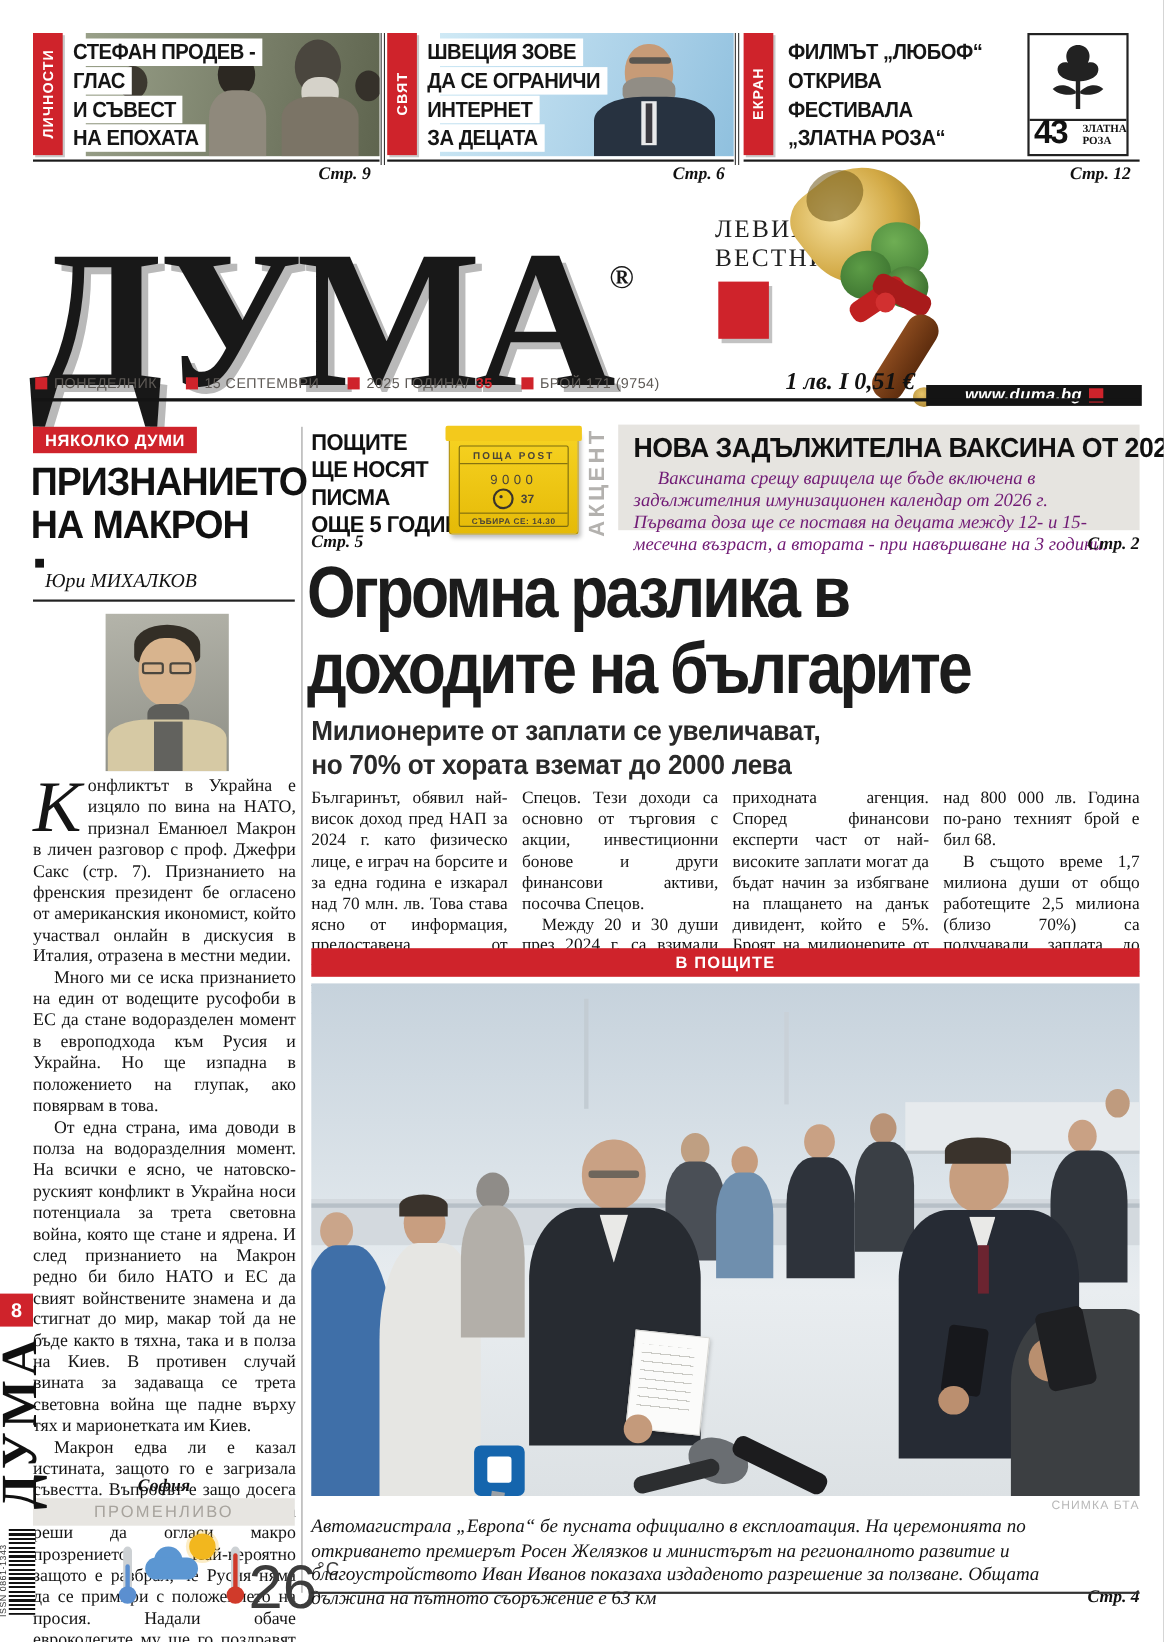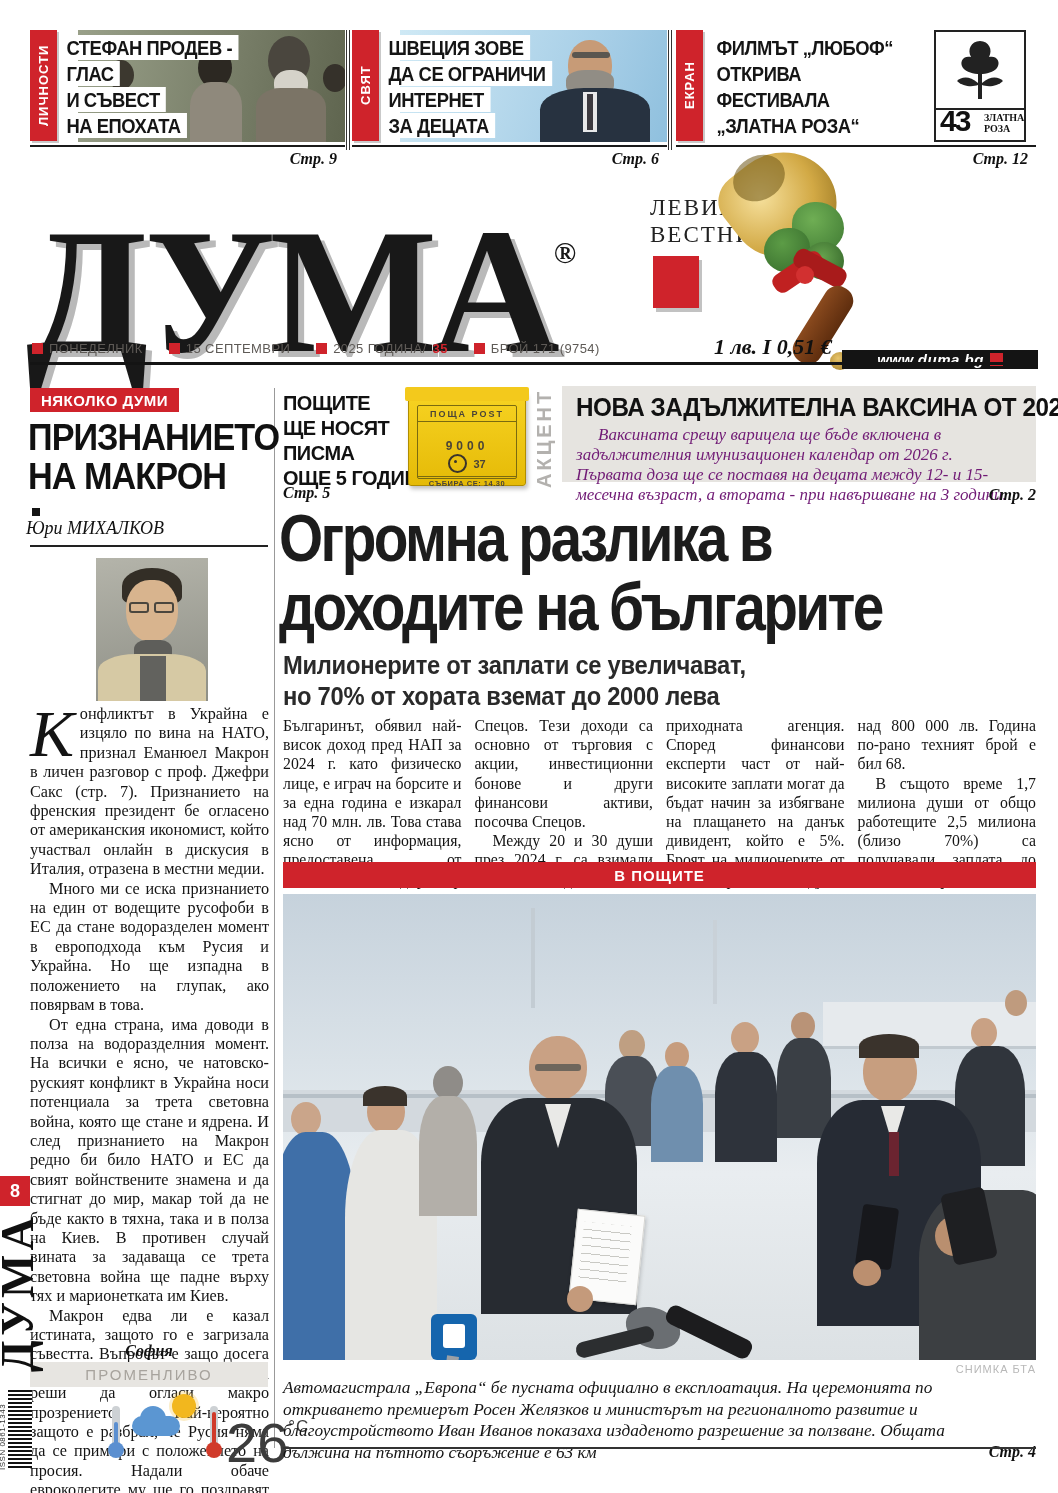--- a/index.html
+++ b/index.html
@@ -41,21 +41,21 @@
   .dateline .sq{width:11px;height:11px;background:#cf232b;display:inline-block;}
   .dateline .hl{color:#cf232b;font-weight:bold;}
   .price{position:absolute;left:714px;top:334px;font-family:"Liberation Serif",serif;font-style:italic;font-weight:bold;font-size:22px;}
   .mastrule{position:absolute;left:30px;top:362px;width:1006px;height:3px;background:#141414;}
   
   .op-kicker{position:absolute;left:30px;top:388px;background:#cf232b;color:#fff;font-weight:bold;font-size:15px;
      letter-spacing:0.5px;padding:4px 11px 3px 11px;}
   .op-title{position:absolute;left:28px;top:418px;font-size:36px;line-height:39px;font-weight:bold;letter-spacing:-1px;
      transform:scaleX(0.95);transform-origin:0 0;white-space:nowrap;}
   .op-bullet{position:absolute;left:32px;top:508px;width:8px;height:8px;background:#141414;}
-  .op-author{position:absolute;left:26px;top:518px;font-family:"Liberation Serif",serif;font-style:italic;font-size:18px;}
+  .op-author{position:absolute;left:41px;top:518px;font-family:"Liberation Serif",serif;font-style:italic;font-size:18px;}
   .op-rule{position:absolute;left:30px;top:545px;width:238px;height:2px;background:#222;}
   .portrait{position:absolute;left:96px;top:558px;width:112px;height:143px;overflow:hidden;background:linear-gradient(170deg,#b4b4aa,#8e8f86);}
   .op-body{position:absolute;left:30px;top:705px;width:239px;font-family:"Liberation Serif",serif;font-size:16.2px;
      line-height:19.4px;text-align:justify;color:#141414;}
   .op-body p{margin:0;}
   .op-body p.ind{text-indent:19px;}
   .dropcap{float:left;font-family:"Liberation Serif",serif;font-style:italic;font-size:66px;line-height:50px;
      padding:4px 6px 0 0;font-weight:normal;}
   .city{position:absolute;left:30px;top:1342px;width:238px;text-align:center;font-family:"Liberation Serif",serif;
      font-style:italic;font-weight:bold;font-size:16px;}
@@ -72,21 +72,21 @@
   .post-lines{position:absolute;left:283px;top:390px;}
   .post-lines span{display:block;font-size:21px;line-height:25px;font-weight:bold;letter-spacing:-0.5px;
      transform:scaleX(0.95);transform-origin:0 50%;white-space:nowrap;}
   .postbox{position:absolute;left:408px;top:392px;width:116px;height:92px;background:linear-gradient(#f7d322,#e5ba07);
      border:1px solid #b08d00;border-radius:3px;box-shadow:2px 3px 4px rgba(0,0,0,0.25);}
   .postbox .lid{position:absolute;left:-4px;top:-6px;right:-4px;height:14px;background:#f3c91c;border:1px solid #a8851
 0;border-radius:2px;}
   .postbox .panel{position:absolute;left:8px;top:12px;right:8px;bottom:6px;border:1.5px solid #7a6a10;border-radius:2px;
      color:#4a4438;text-align:center;}
   .postbox .r1{font-size:9px;font-weight:bold;letter-spacing:2px;margin-top:3px;border-bottom:1px solid #7a6a10;padding-bottom:2px;}
-  .postbox .r2{font-size:12px;font-weight:bold;letter-spacing:4px;margin-top:17px;}
+  .postbox .r2{font-size:12px;font-weight:normal;letter-spacing:4px;margin-top:7px;}
   .postbox .r3{display:flex;align-items:center;justify-content:center;gap:6px;margin-top:1px;font-size:11px;font-weight:bold;}
   .horn{width:15px;height:15px;border:2px solid #3a342c;border-radius:50%;display:inline-block;position:relative;}
   .horn:after{content:"";position:absolute;left:4px;top:4px;width:3px;height:3px;background:#3a342c;border-radius:50%;}
   .postbox .r4{font-size:7.5px;font-weight:bold;margin-top:3px;border-top:1px solid #7a6a10;padding-top:2px;letter-spacing:0.5px;}
   .post-ref{position:absolute;left:283px;top:484px;width:242px;}
   .accent{position:absolute;left:531px;top:392px;width:26px;height:92px;display:flex;align-items:center;justify-content:center;
      writing-mode:vertical-rl;transform:rotate(180deg);color:#b3b1ae;font-size:20px;font-weight:bold;letter-spacing:3px;}
   .vaccine{position:absolute;left:562px;top:386px;width:474px;height:96px;background:#e6e4e0;box-sizing:border-box;padding:8px 14px 6px 14px;}
   .vaccine h3{margin:0;font-size:25px;line-height:27px;font-weight:bold;letter-spacing:-0.5px;transform:scaleX(0.97);transform-origin:0 0;white-space:nowrap;}
   .vaccine p{margin:4px 0 0 0;font-family:"Liberation Serif",serif;font-style:italic;font-size:17px;line-height:20px;text-indent:22px;color:#701a75;}

